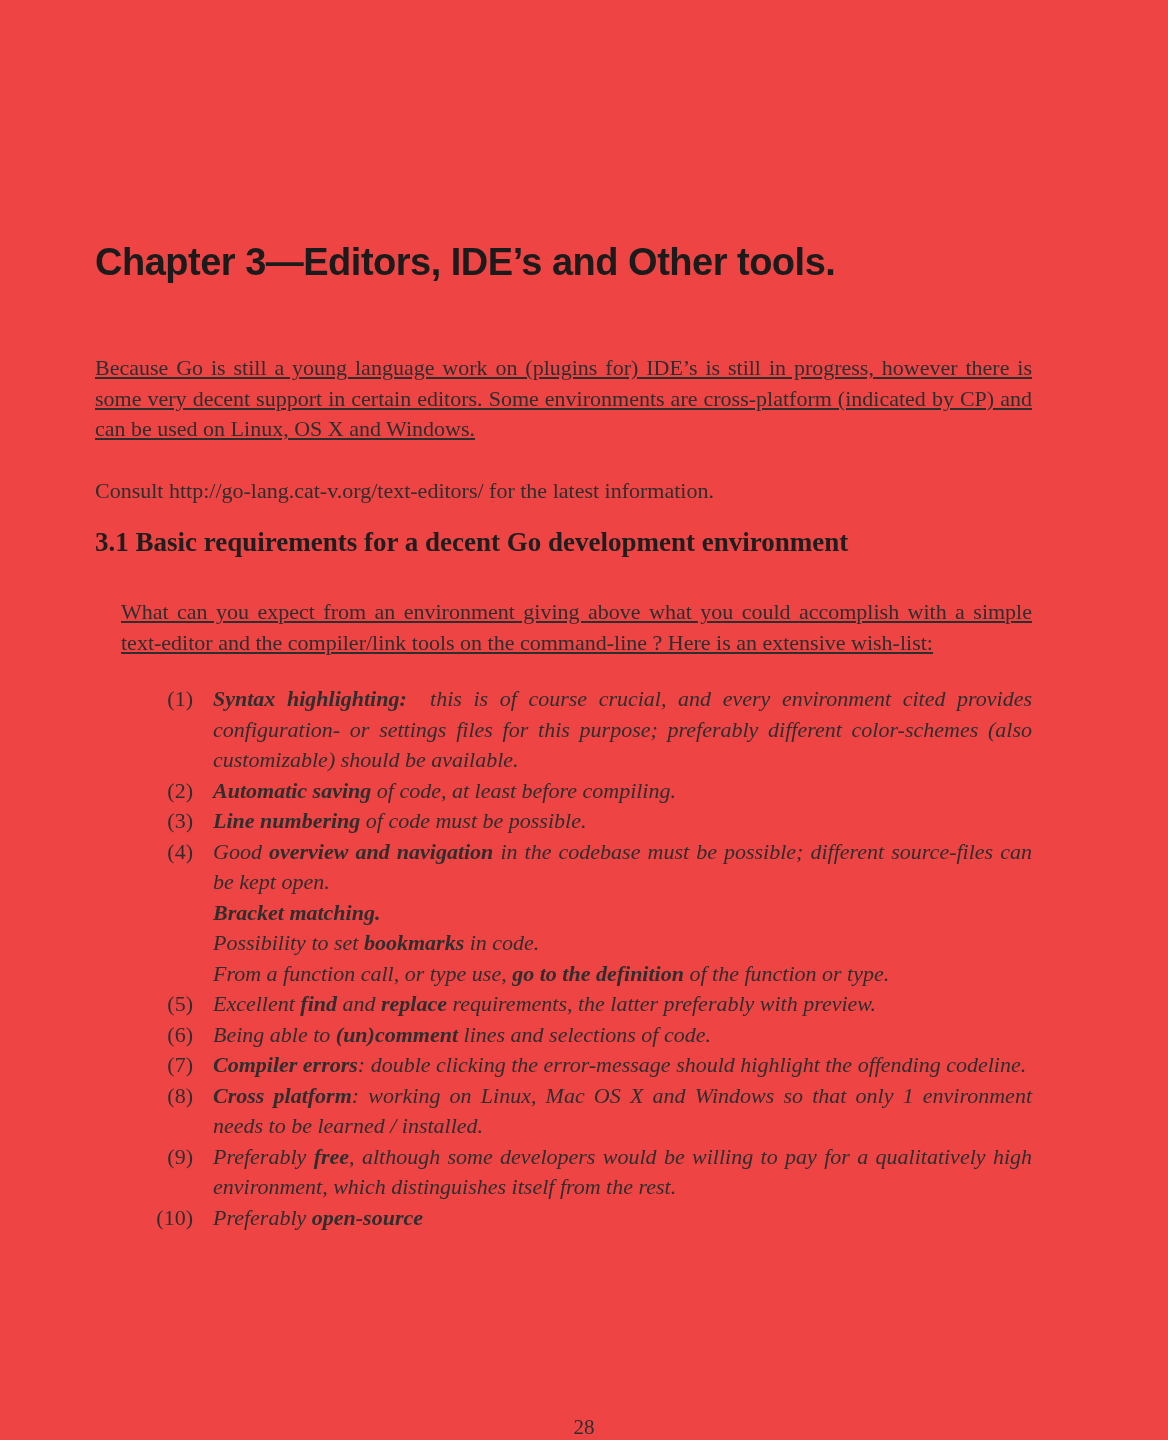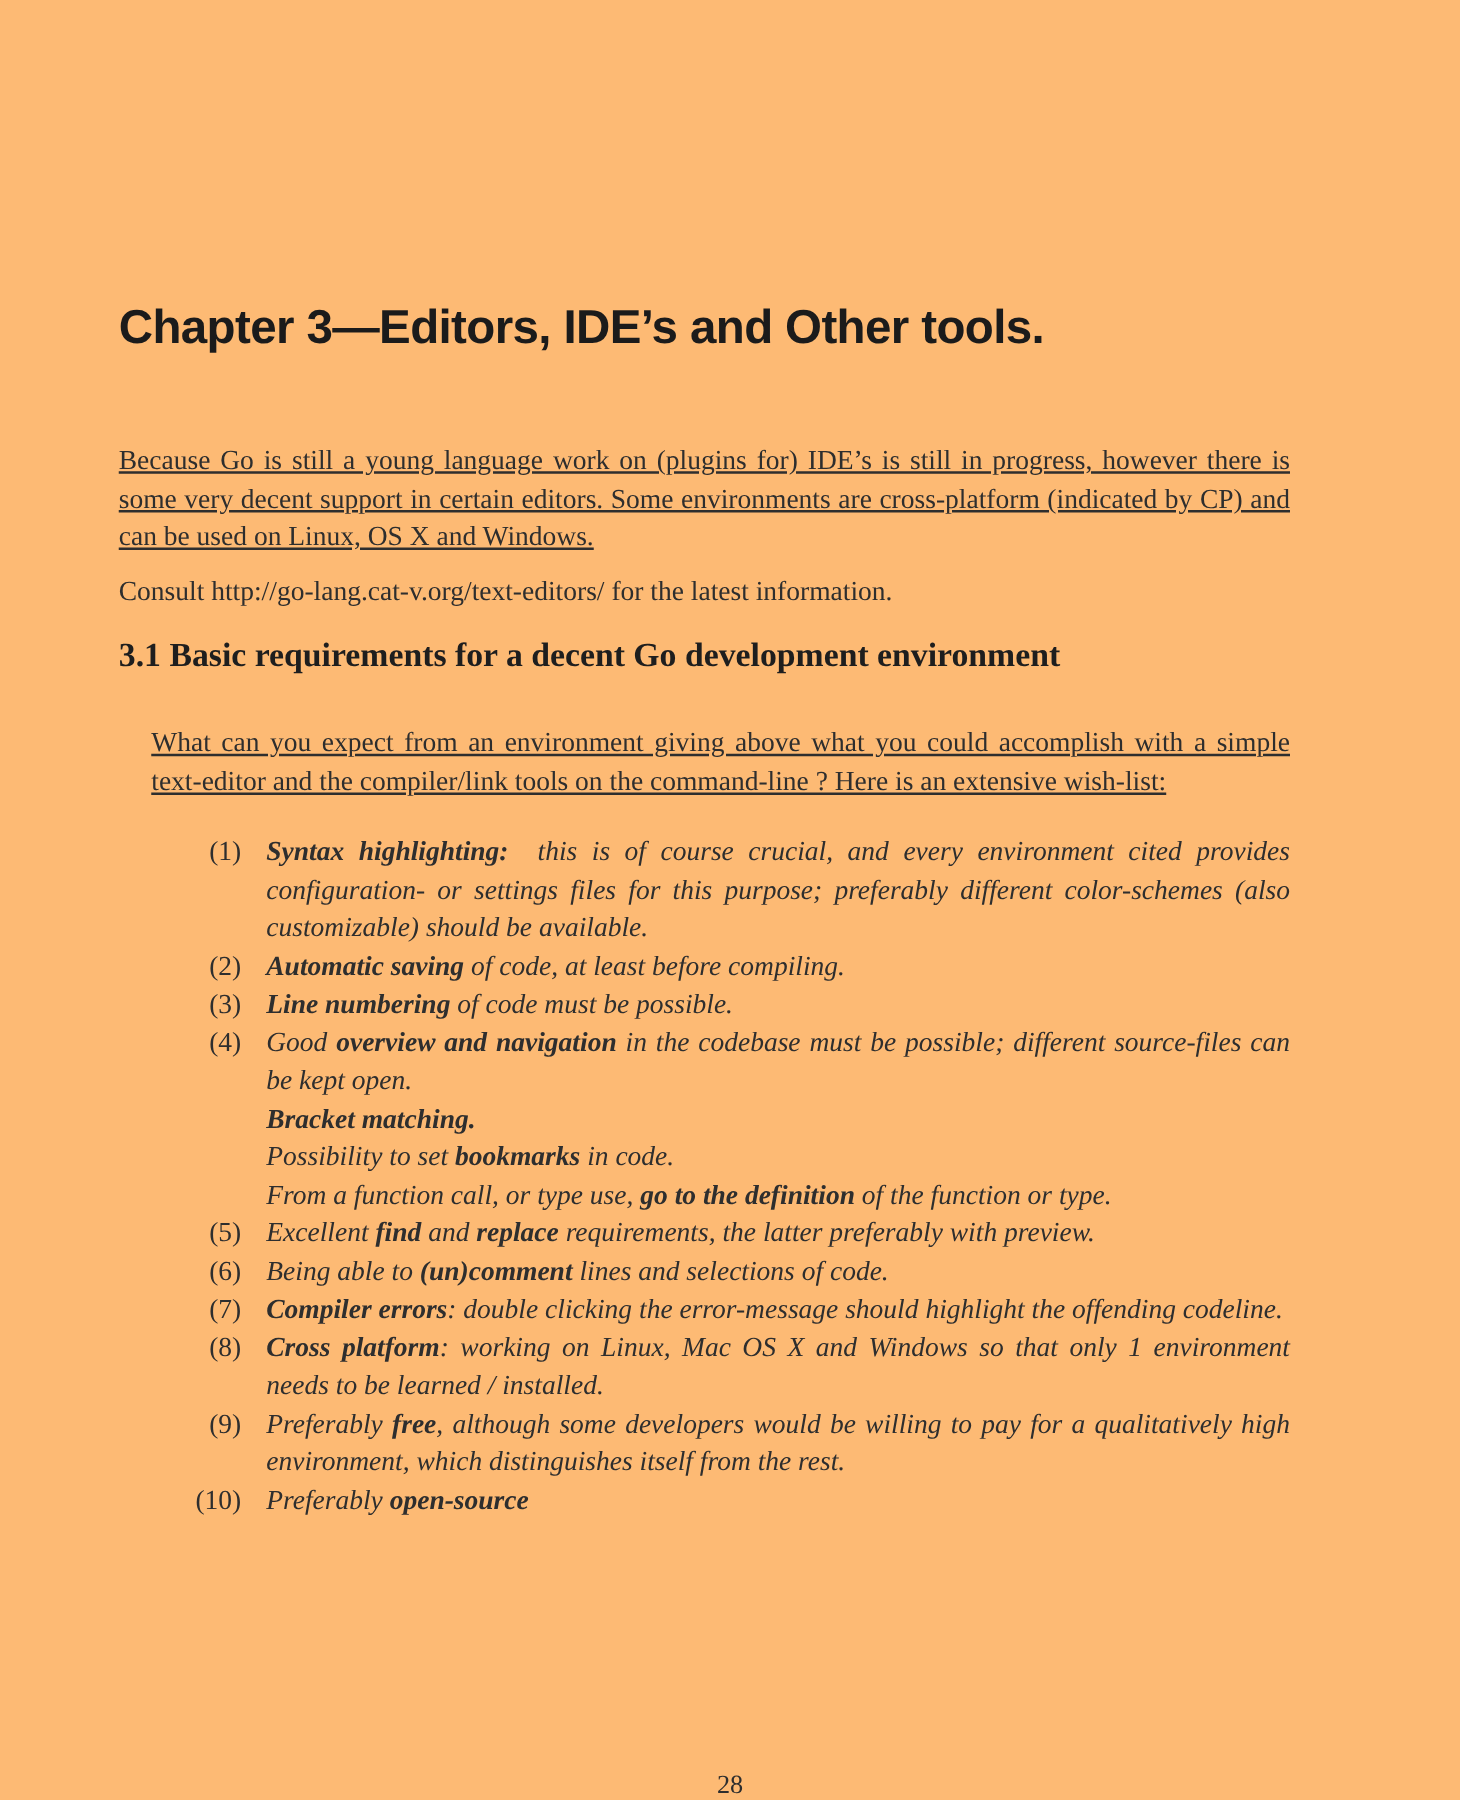--- a/index.html
+++ b/index.html
@@ -1,20 +1,20 @@
 <!DOCTYPE html>
 <html><head>
 <meta charset="utf-8">
 <style>
   html, body { margin: 0; padding: 0; background: #ffffff; }
   .page {
     position: relative;
     width: 1168px;
     height: 1440px;
-    background: #fdba74;
+    background: #ef4444;
     box-sizing: border-box;
     padding: 0 136px 0 95px;
     overflow: hidden;
     font-family: "Liberation Serif", serif;
     color: #2e2e2e;
   }
   .chapter-title {
     margin: 0;
     padding-top: 238px;
     font-family: "Liberation Sans", sans-serif;
@@ -25,21 +25,21 @@
     color: #1b1b1b;
   }
   .body {
     margin: 0;
     font-size: 22px;
     line-height: 30.5px;
     color: #2e2e2e;
   }
   .just { text-align: justify; text-decoration: underline; }
   .intro-para   { margin-top: 66px; }
-  .consult-line { margin-top: 13px; }
+  .consult-line { margin-top: 31px; }
   .section-heading {
     margin: 20px 0 0 0;
     font-family: "Liberation Serif", serif;
     font-weight: 700;
     font-size: 27px;
     line-height: 1.25;
     color: #1e1e1e;
   }
   .section-intro { margin-top: 37px; margin-left: 26px; }
   .wishlist { margin-top: 26px; }

